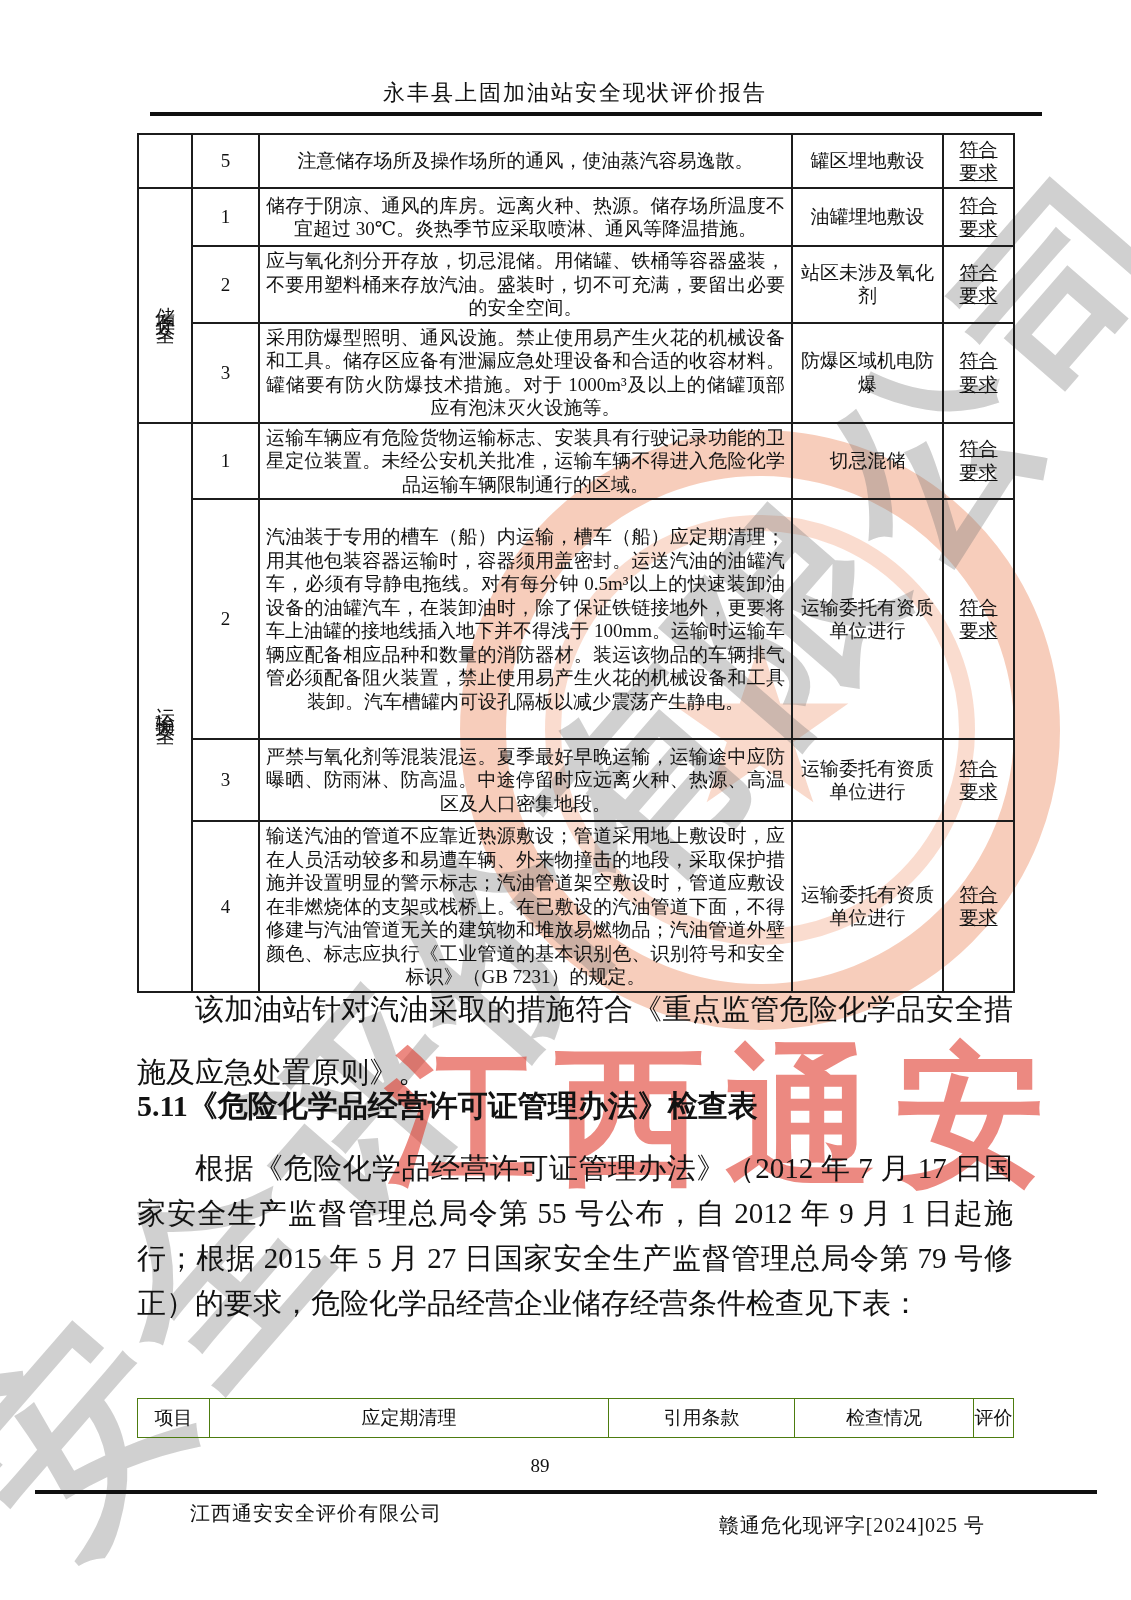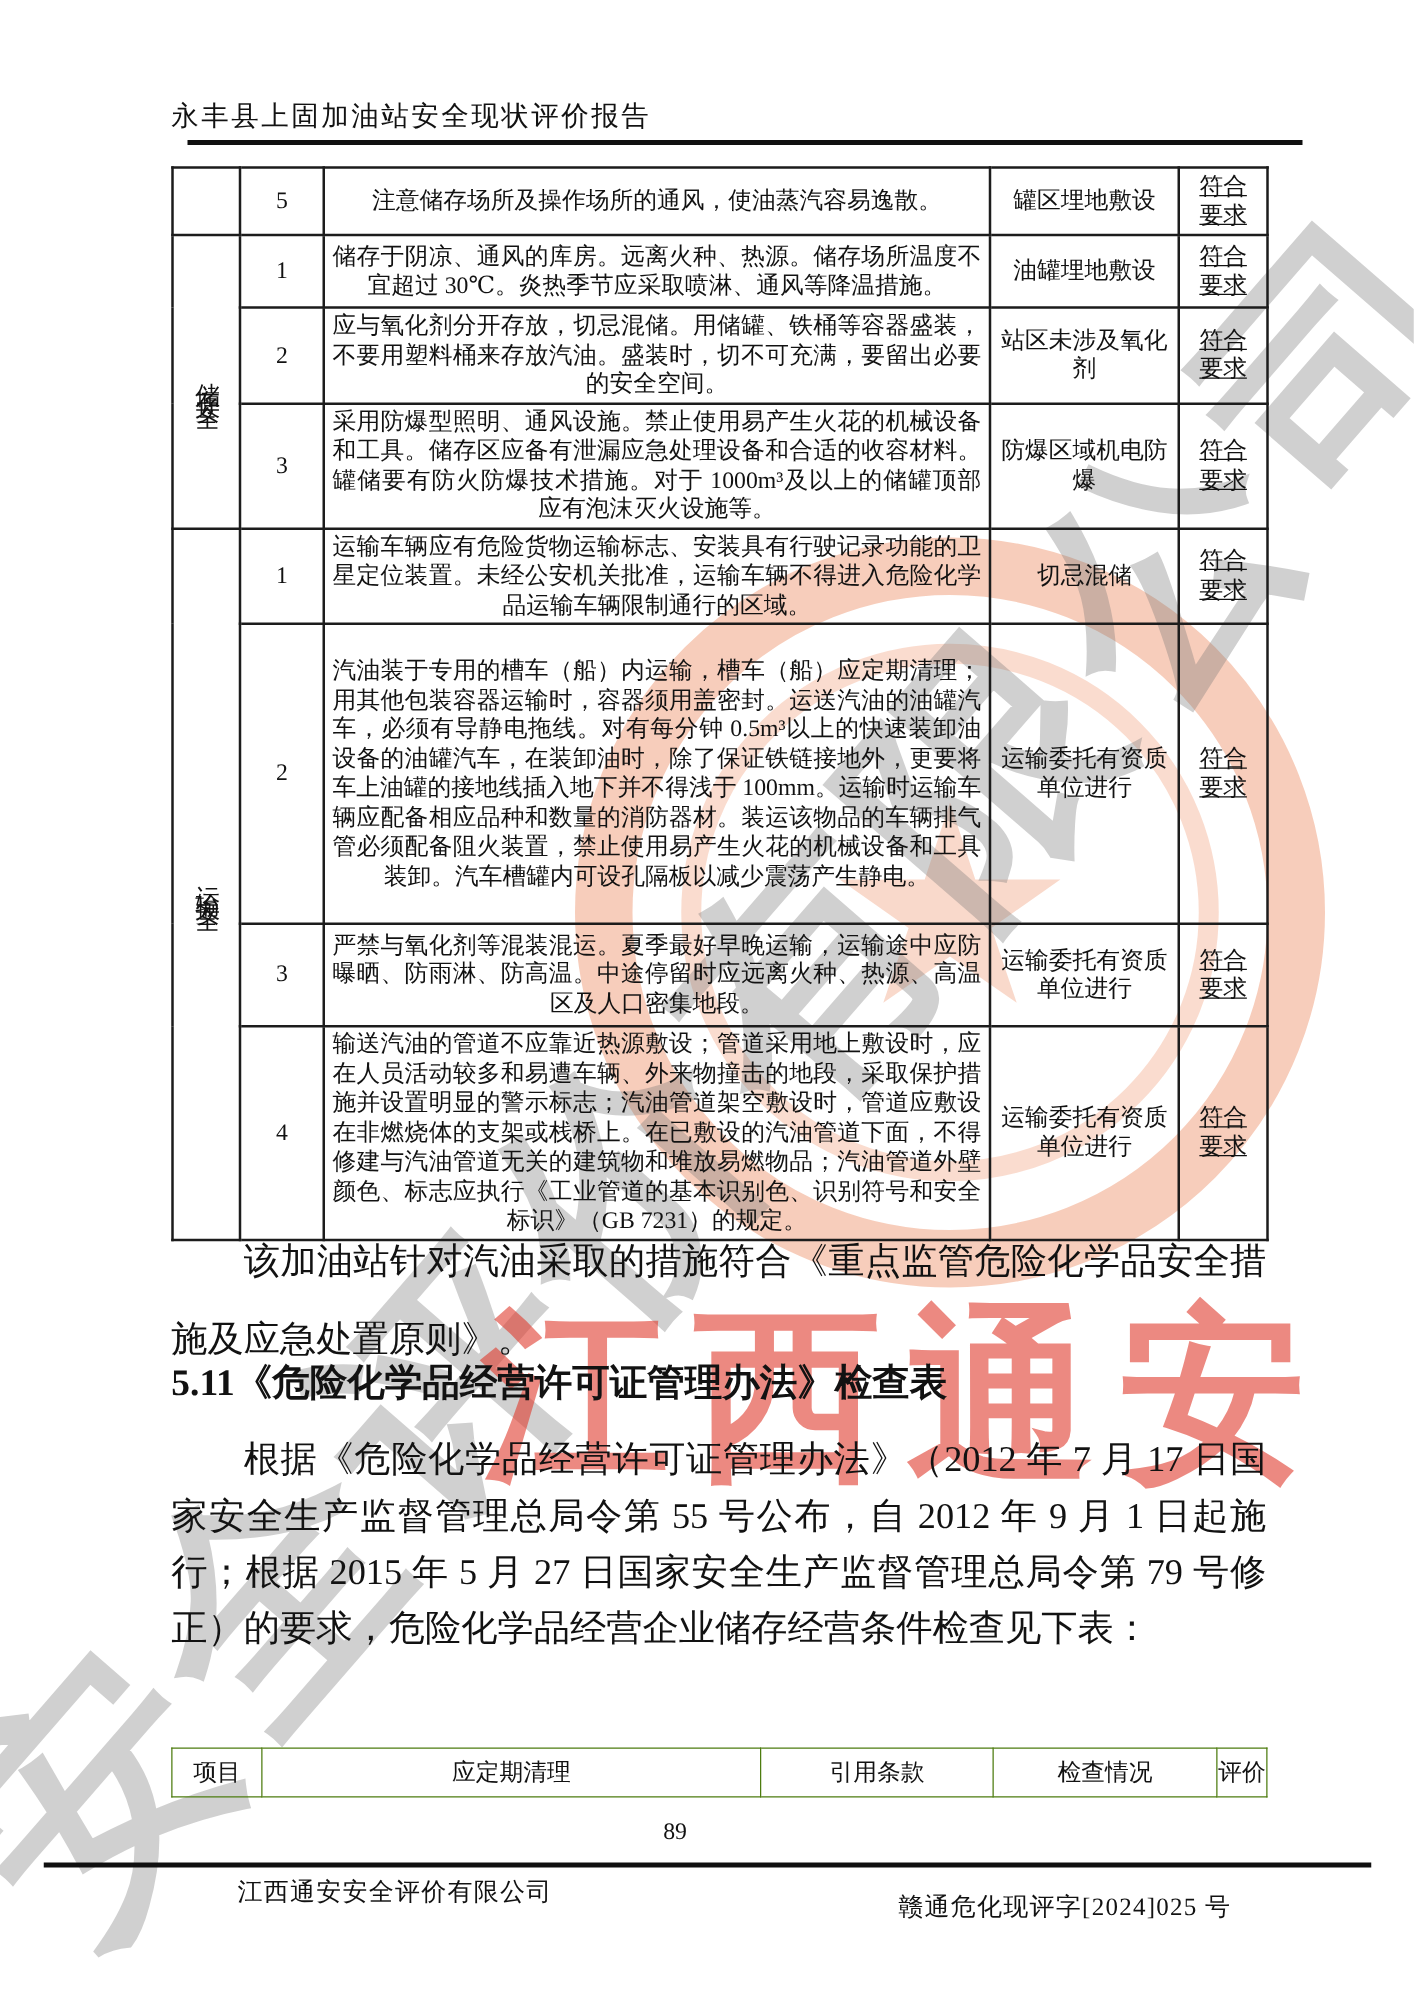--- a/index.html
+++ b/index.html
@@ -34,21 +34,21 @@
     font-size:205px;font-weight:bold;letter-spacing:12px;white-space:nowrap;
     color:rgba(120,120,120,0.35);
   }
   .wm-red{
     position:absolute;left:385px;top:1018px;
     font-size:150px;font-weight:bold;letter-spacing:20px;white-space:nowrap;
     color:rgba(224,58,45,0.60);
   }
 
   
-  .doc-header{position:absolute;left:137px;top:78px;width:876px;
+  .doc-header{position:absolute;left:137px;top:78px;width:876px;text-align:center;
     font-size:22px;letter-spacing:2px;}
   .doc-header-rule{position:absolute;left:150px;top:112px;width:892px;height:4px;background:#101010;}
   .page-number{position:absolute;left:0;top:1455px;width:1080px;text-align:center;font-size:19px;}
   .footer-rule{position:absolute;left:35px;top:1490px;width:1062px;height:4px;background:#101010;}
   .footer-left{position:absolute;left:190px;top:1500px;font-size:20px;letter-spacing:1px;}
   .footer-right{position:absolute;right:146px;top:1500px;font-size:20px;letter-spacing:1px;margin-top:12px;}
 
   
   table{border-collapse:collapse;table-layout:fixed;}
   #table1{position:absolute;left:137px;top:133px;width:876px;}

